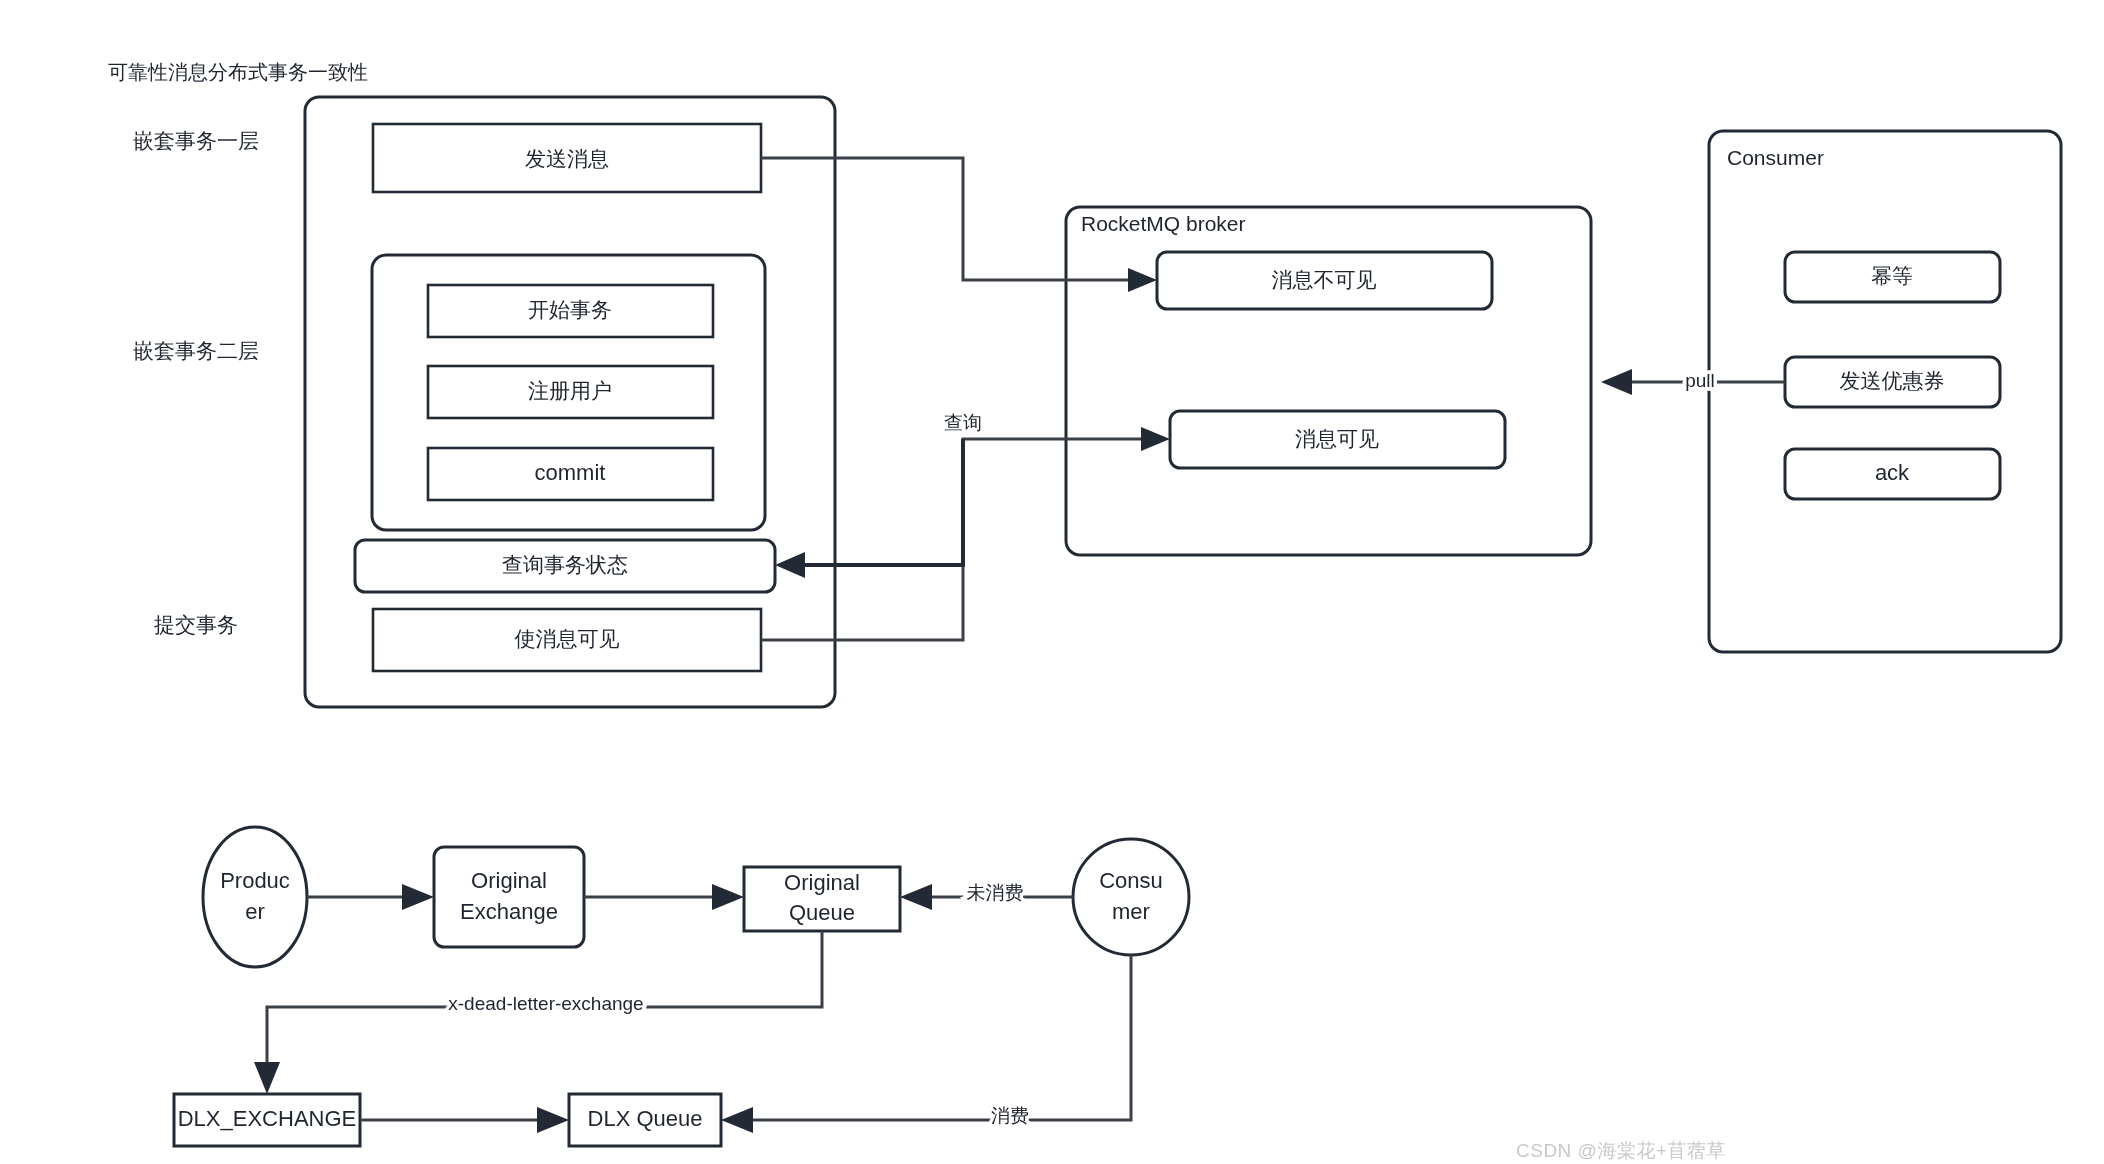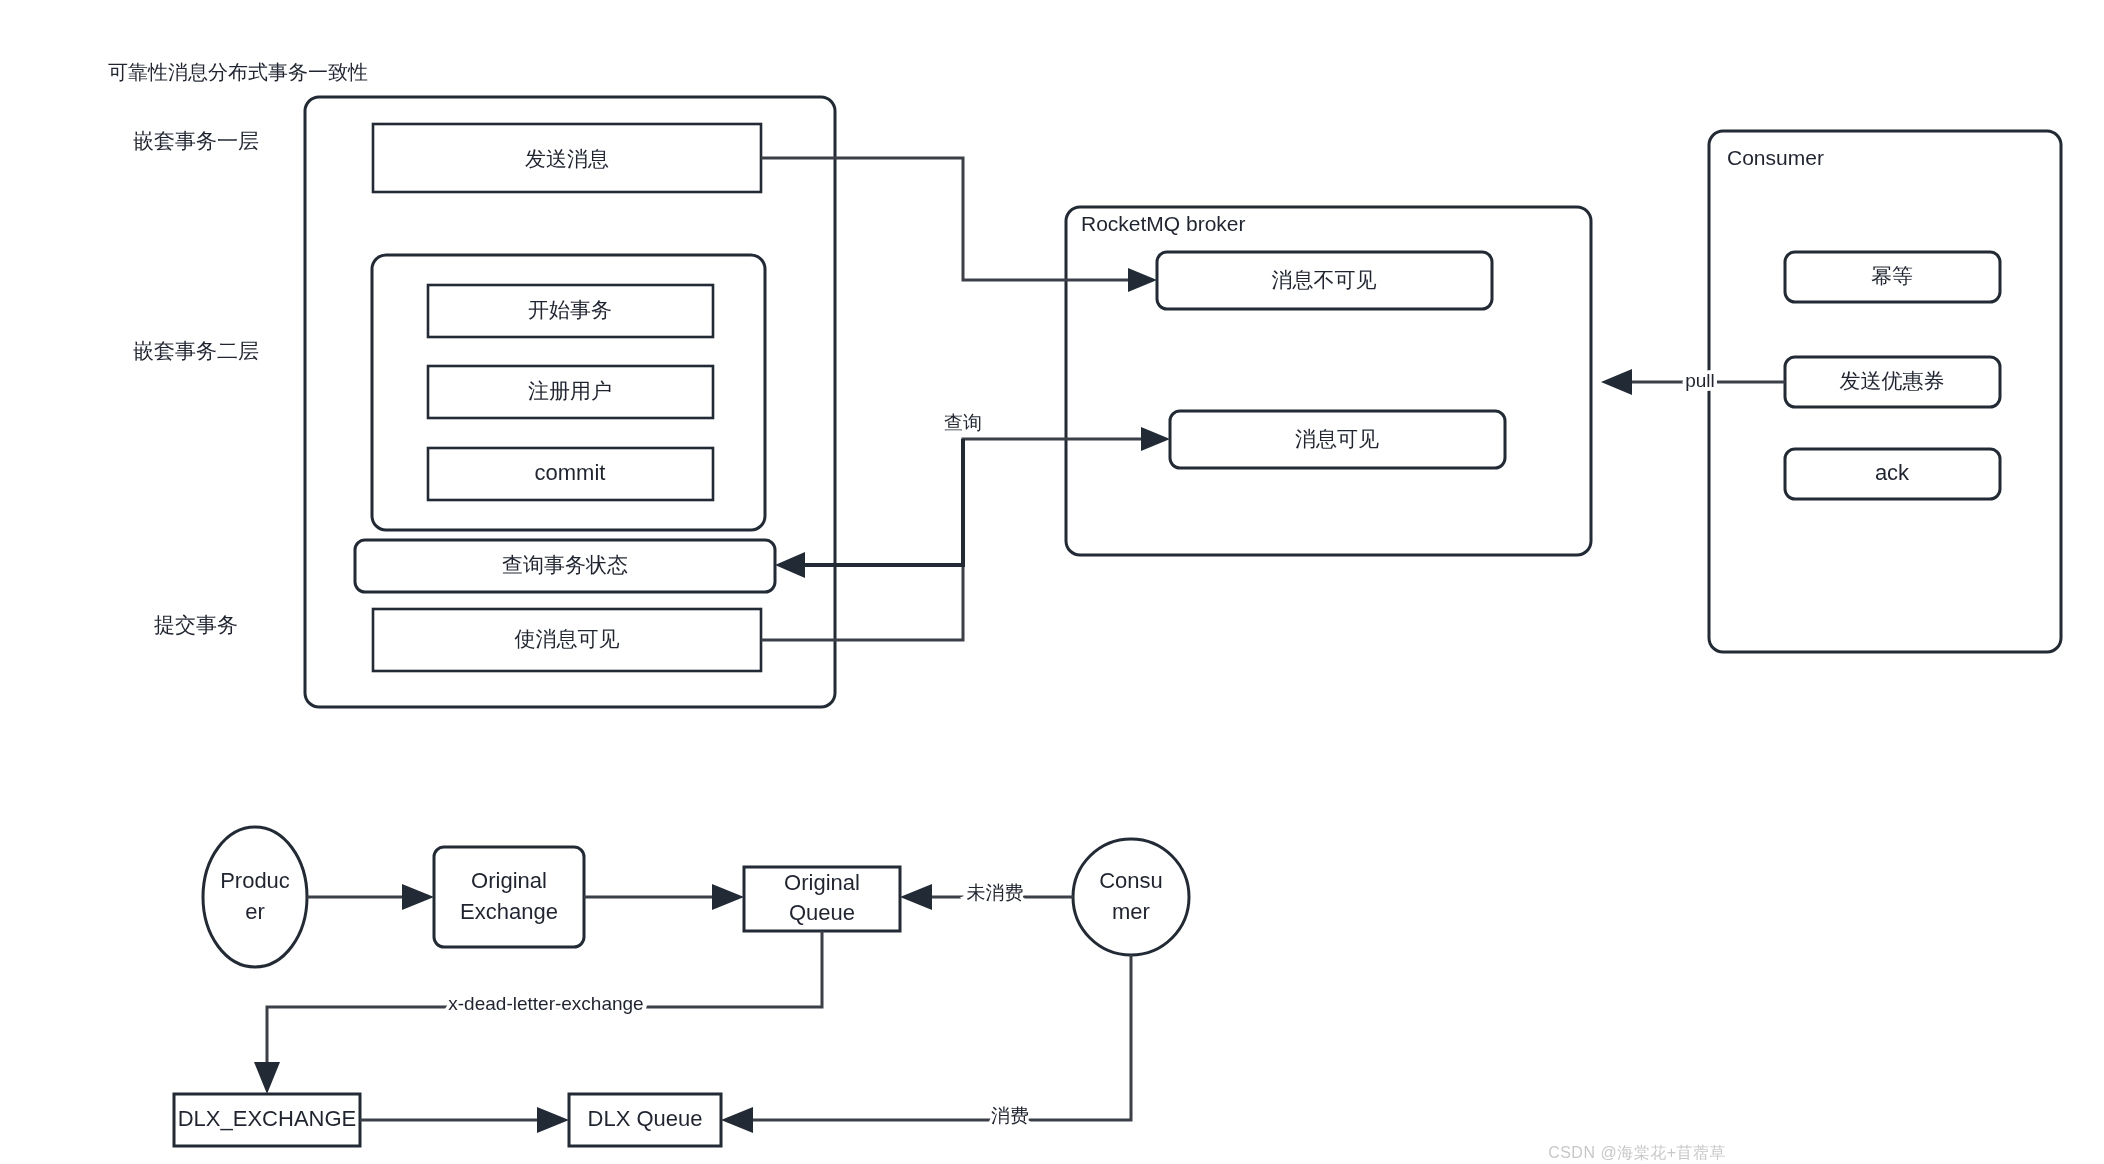--- a/index.html
+++ b/index.html
@@ -97,21 +97,21 @@
     dominant-baseline: middle;
     stroke: #ffffff;
     stroke-width: 7;
     paint-order: stroke;
     fill: #1f2430;
   }
   .watermark {
     position: absolute;
     right: 18px;
     bottom: 12px;
-    font-size: 16px;
+    font-size: 19px;
     color: #c8c8c8;
     letter-spacing: 0.5px;
     white-space: nowrap;
     font-family: "Liberation Sans", "DejaVu Sans", sans-serif;
   }
 </style>
 </head>
 <body>
 
 <div id="stage">

